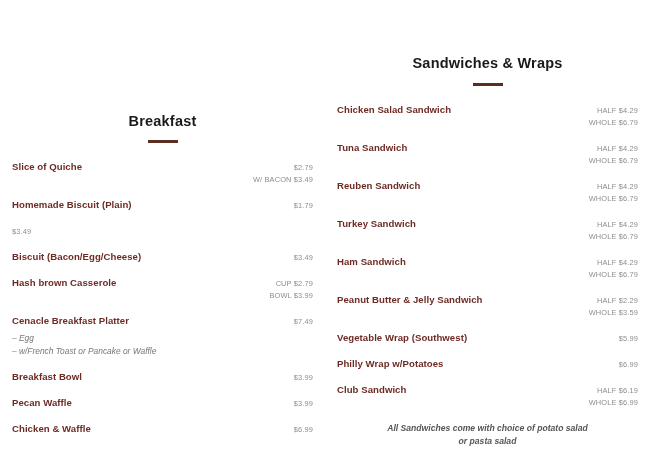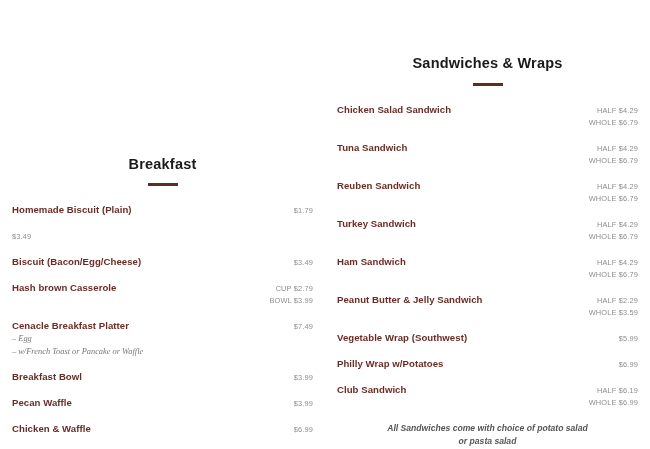--- a/index.html
+++ b/index.html
@@ -58,21 +58,21 @@
     padding-right: 8px;
   }
   .item-name {
     font-size: 9.6px;
     font-weight: bold;
     color: #6e2b25;
     line-height: 1.25;
     letter-spacing: 0.05px;
   }
   .item-notes {
-    font-family: Liberation Serif, serif;
+    margin-top: 5px;
   }
   .item-note {
     font-size: 8.4px;
     font-style: italic;
     color: #777777;
     line-height: 1.55;
     white-space: nowrap;
   }
   .price-block {
     flex: 0 0 auto;
@@ -104,20 +104,29 @@
 <div class="menu">
 
 <div class="column">
       <div class="col-head">
         <div class="col-title">Breakfast</div>
         <div class="col-rule"></div>
       </div>
       <div class="items">
         <div class="item">
           <div class="item-main">
+            <div class="item-name">Slice of Quiche</div>
+          </div>
+          <div class="price-block">
+            <div class="price-line">$2.79</div>
+            <div class="price-line">W/ BACON $3.49</div>
+          </div>
+        </div>
+        <div class="item">
+          <div class="item-main">
             <div class="item-name">Homemade Biscuit (Plain)</div>
           </div>
           <div class="price-block">
             <div class="price-line">$1.79</div>
           </div>
         </div>
         <div class="item">
           <div class="price-block">
             <div class="price-line">$3.49</div>
           </div>

